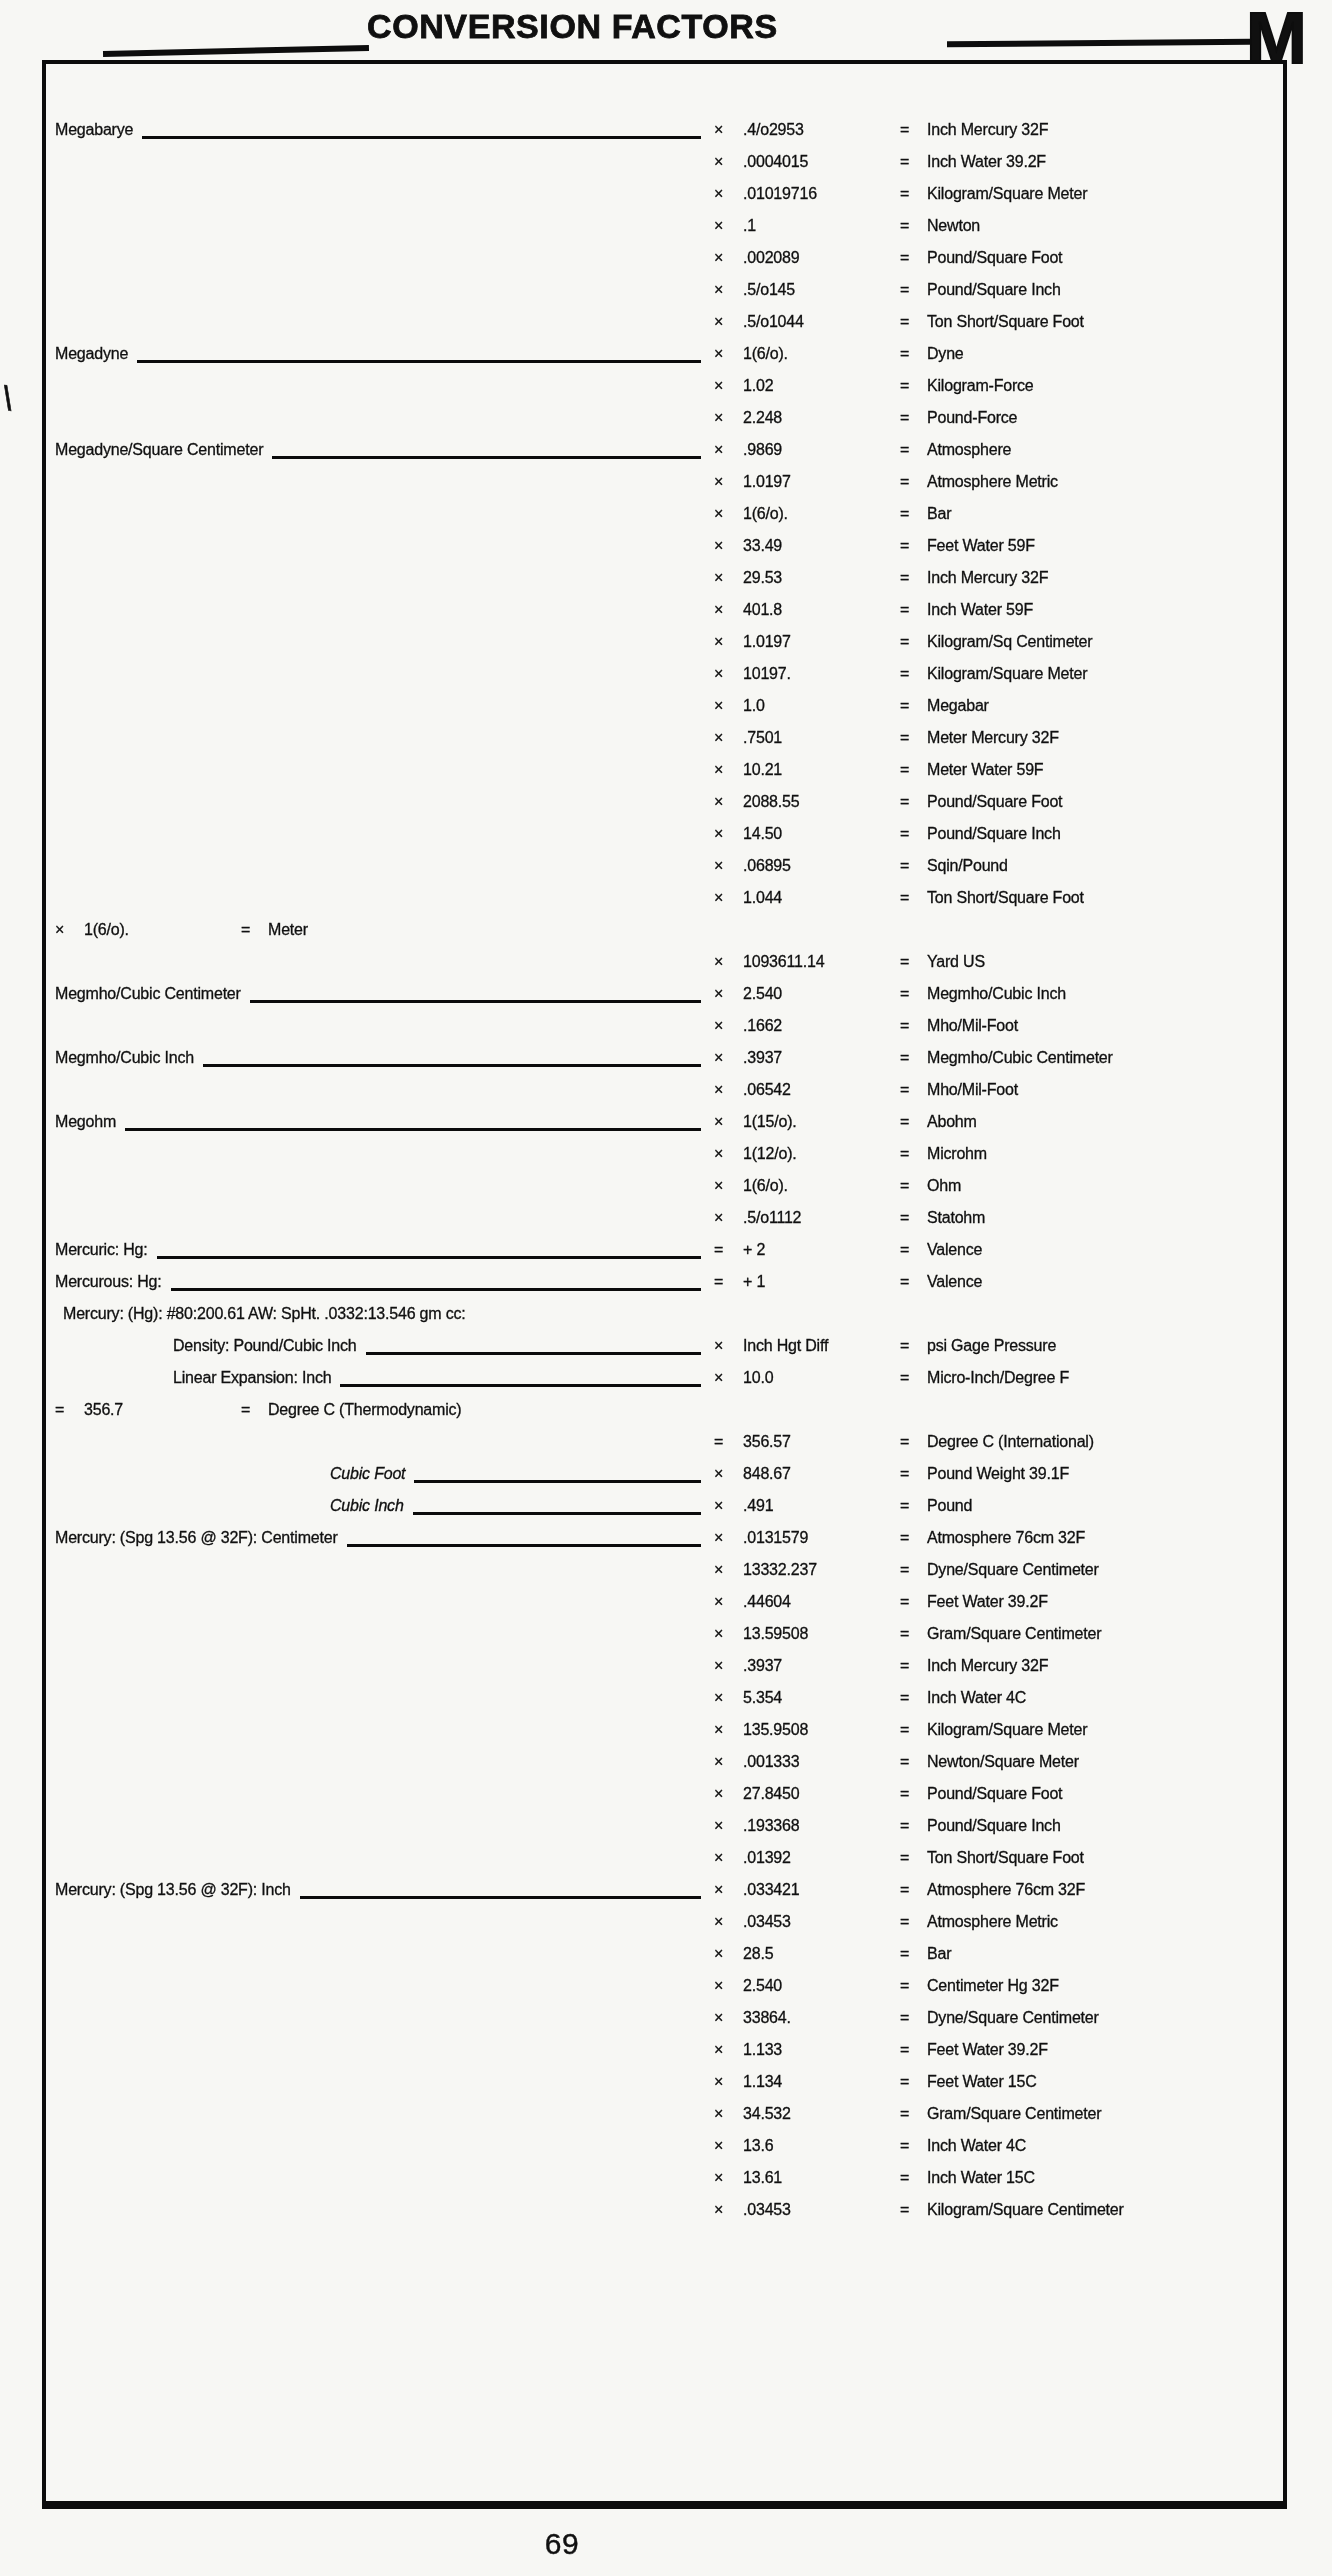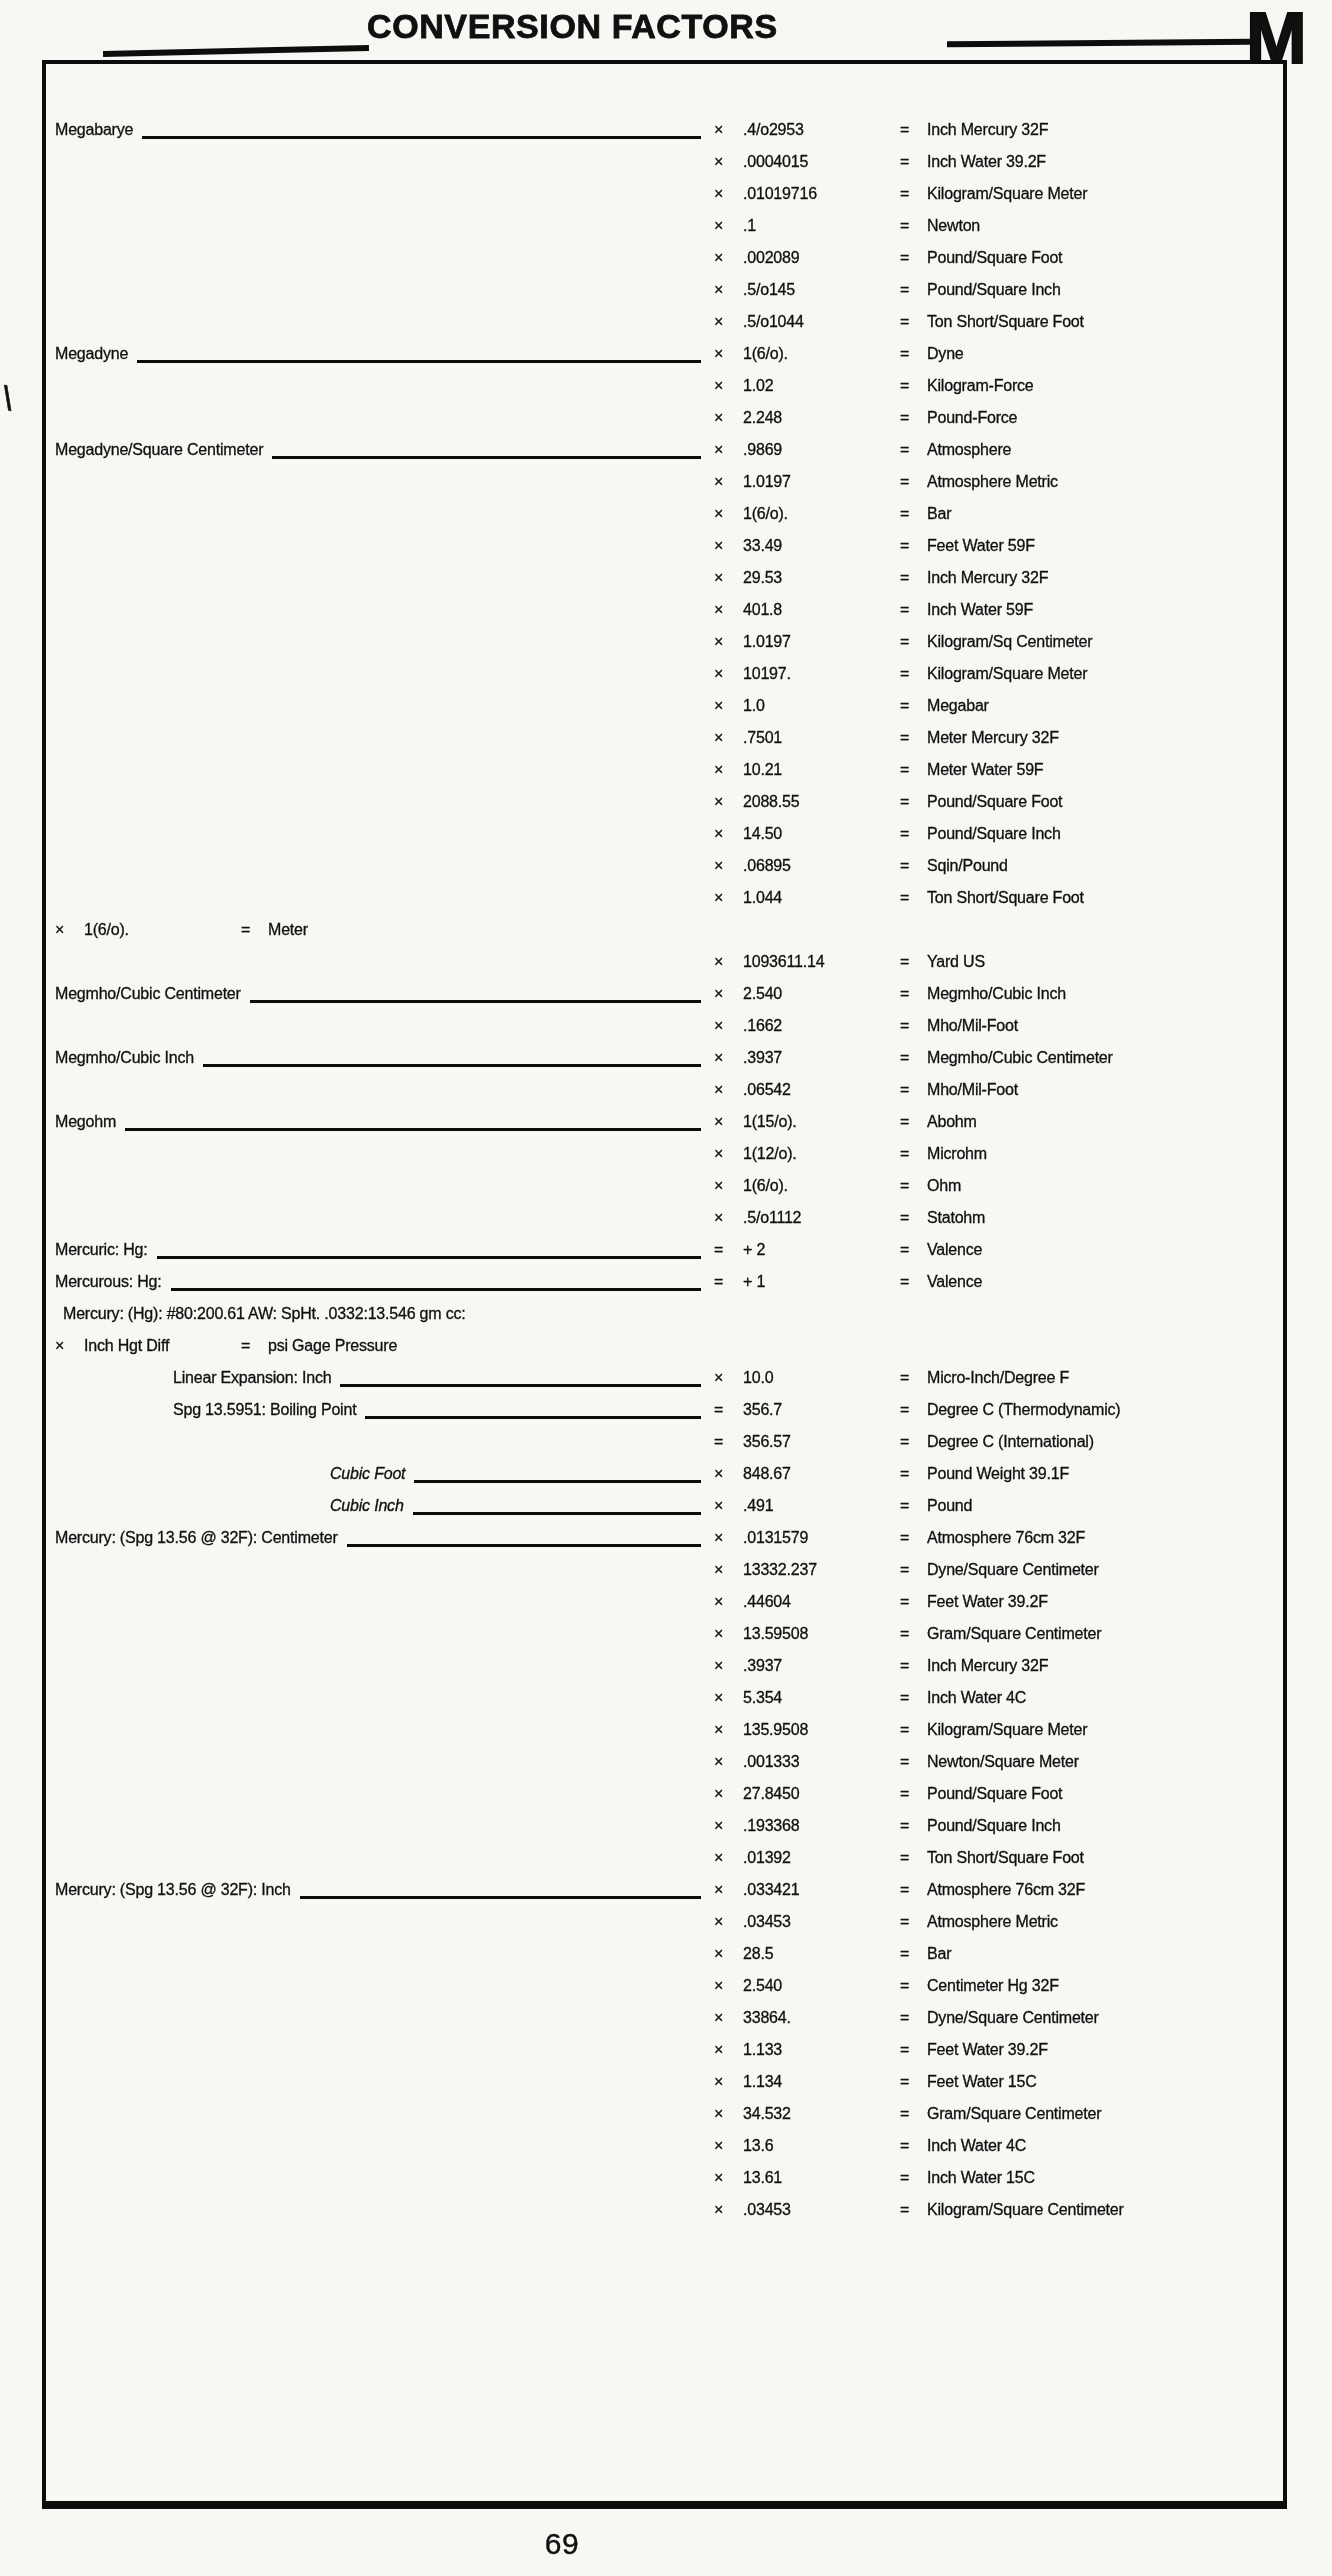--- a/index.html
+++ b/index.html
@@ -457,40 +457,40 @@
     <span class="result">Valence</span>
   </div>
       <div class="row header-row">
     <div class="lead">
       <span class="lbl">Mercury: (Hg): #80:200.61 AW: SpHt. .0332:13.546 gm cc:</span>
 
     </div>
 
   </div>
       <div class="row">
+    <div class="lead">
+      <span class="lbl ind1">Density: Pound/Cubic Inch</span>
+      <span class="fill"></span>
+    </div>
     <span class="op">×</span>
     <span class="factor">Inch Hgt Diff</span>
     <span class="eq">=</span>
     <span class="result">psi Gage Pressure</span>
   </div>
       <div class="row">
     <div class="lead">
       <span class="lbl ind1">Linear Expansion: Inch</span>
       <span class="fill"></span>
     </div>
     <span class="op">×</span>
     <span class="factor">10.0</span>
     <span class="eq">=</span>
     <span class="result">Micro-Inch/Degree F</span>
   </div>
       <div class="row">
-    <div class="lead">
-      <span class="lbl ind1">Spg 13.5951: Boiling Point</span>
-      <span class="fill"></span>
-    </div>
     <span class="op">=</span>
     <span class="factor">356.7</span>
     <span class="eq">=</span>
     <span class="result">Degree C (Thermodynamic)</span>
   </div>
       <div class="row">
     <div class="lead">
       <span class="lbl"></span>
 
     </div>

